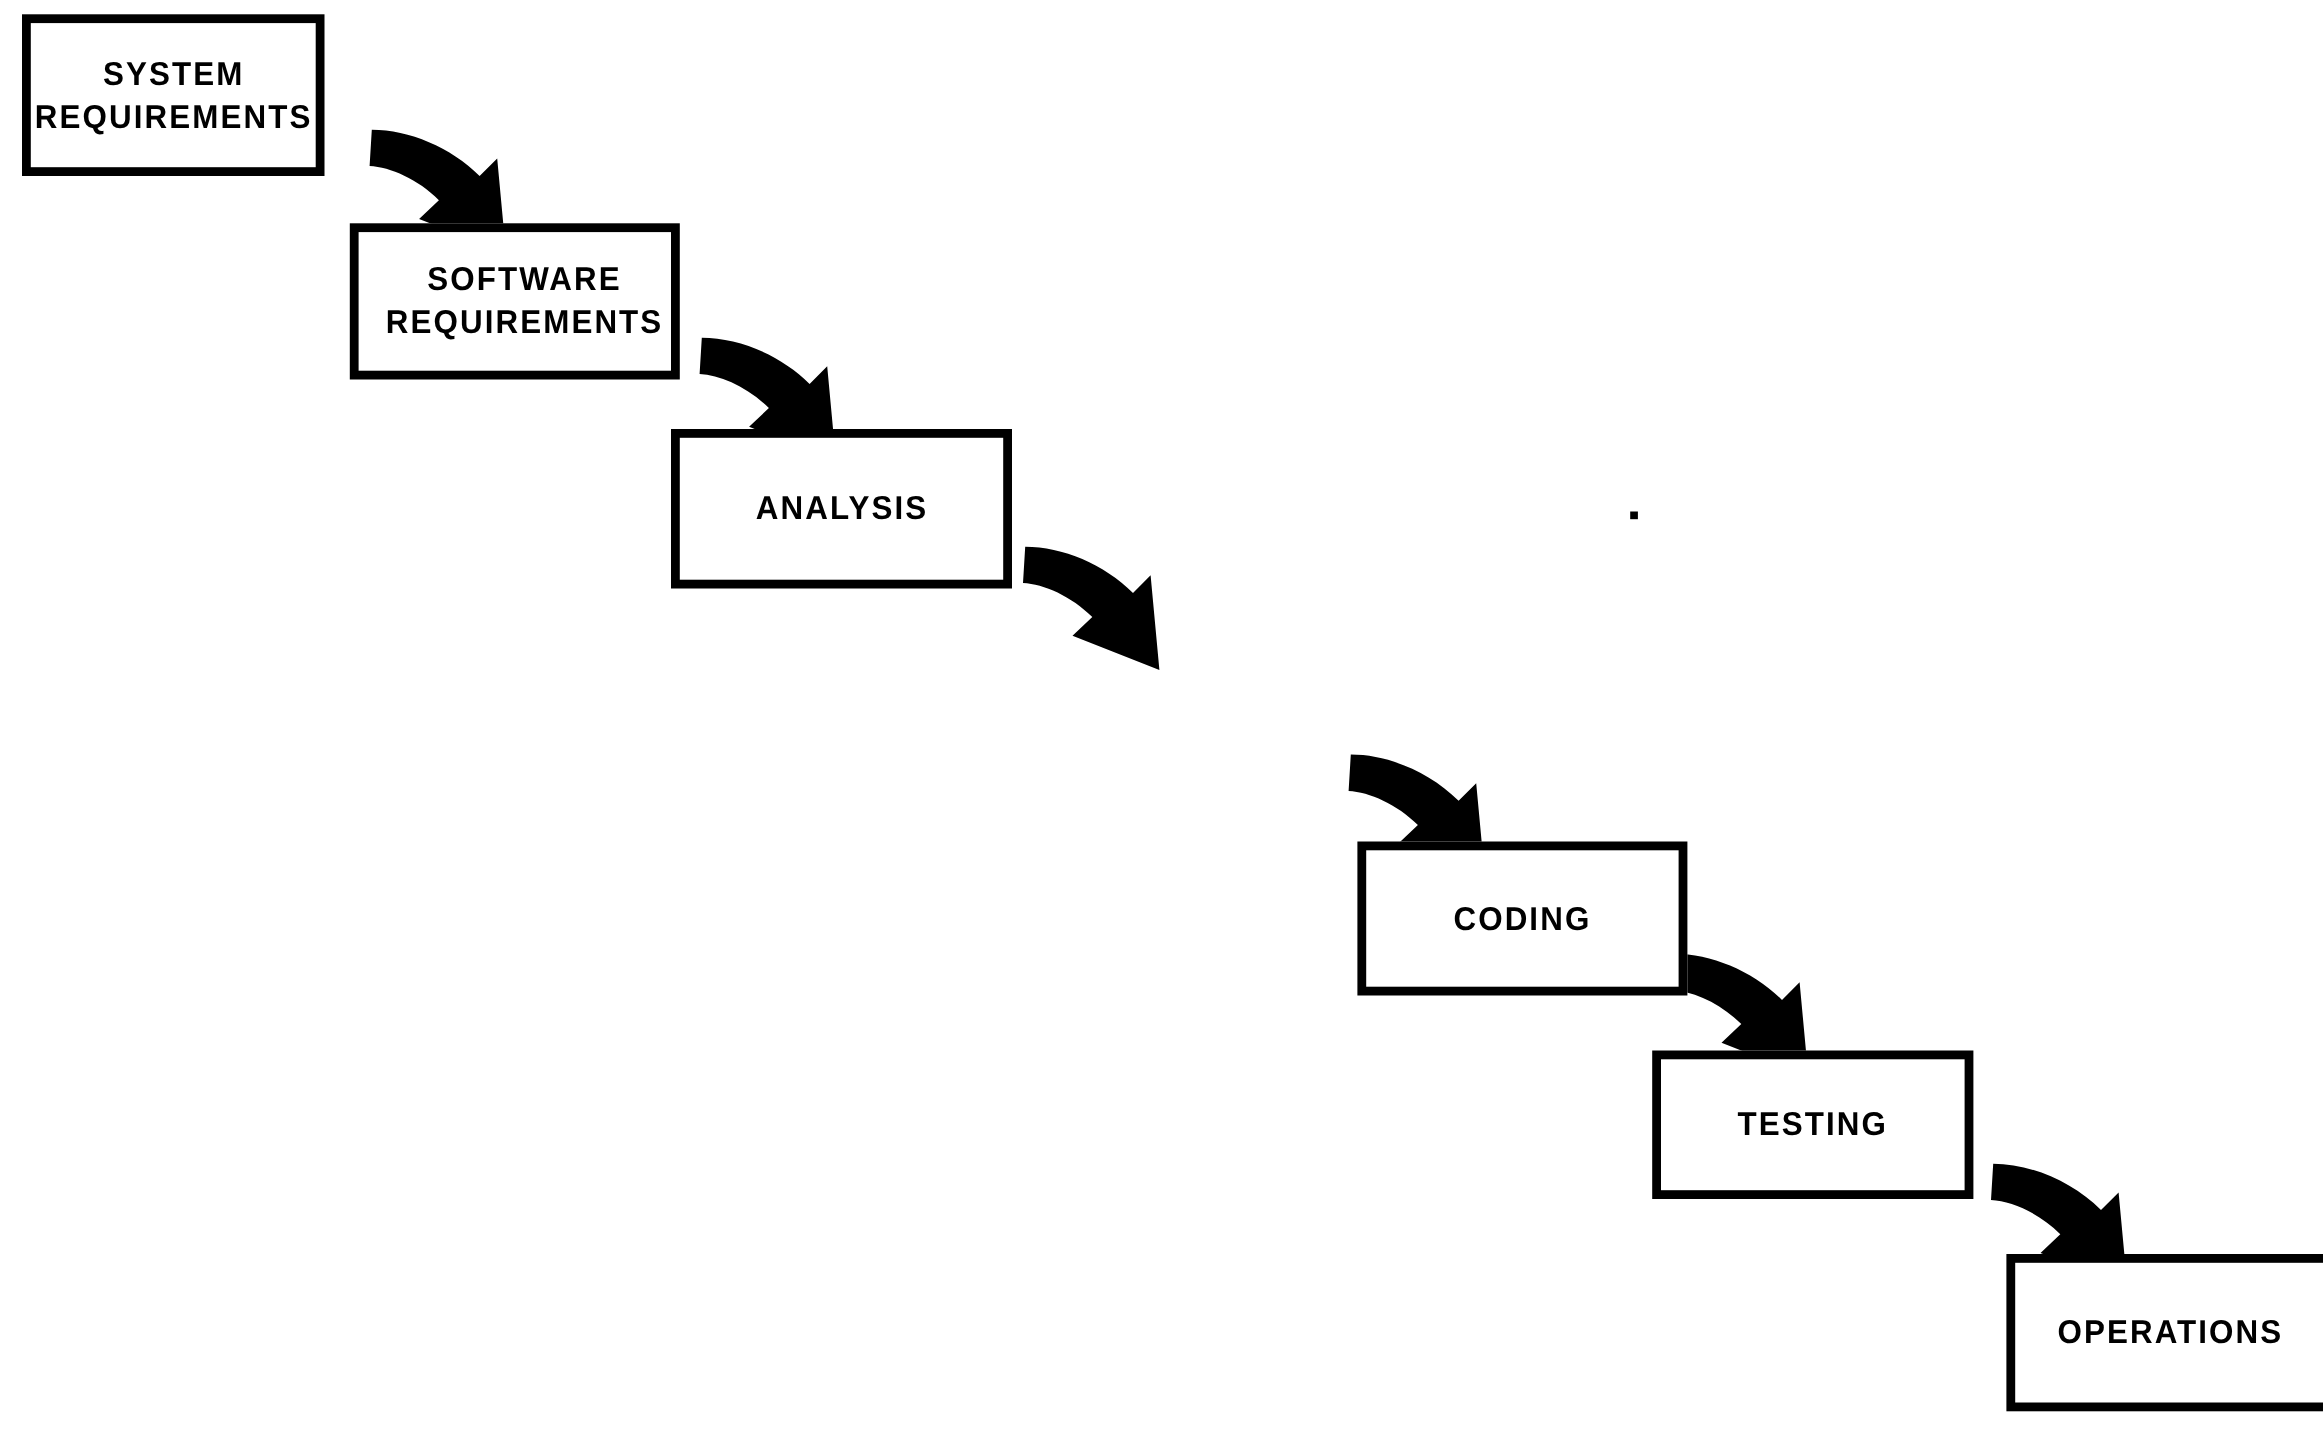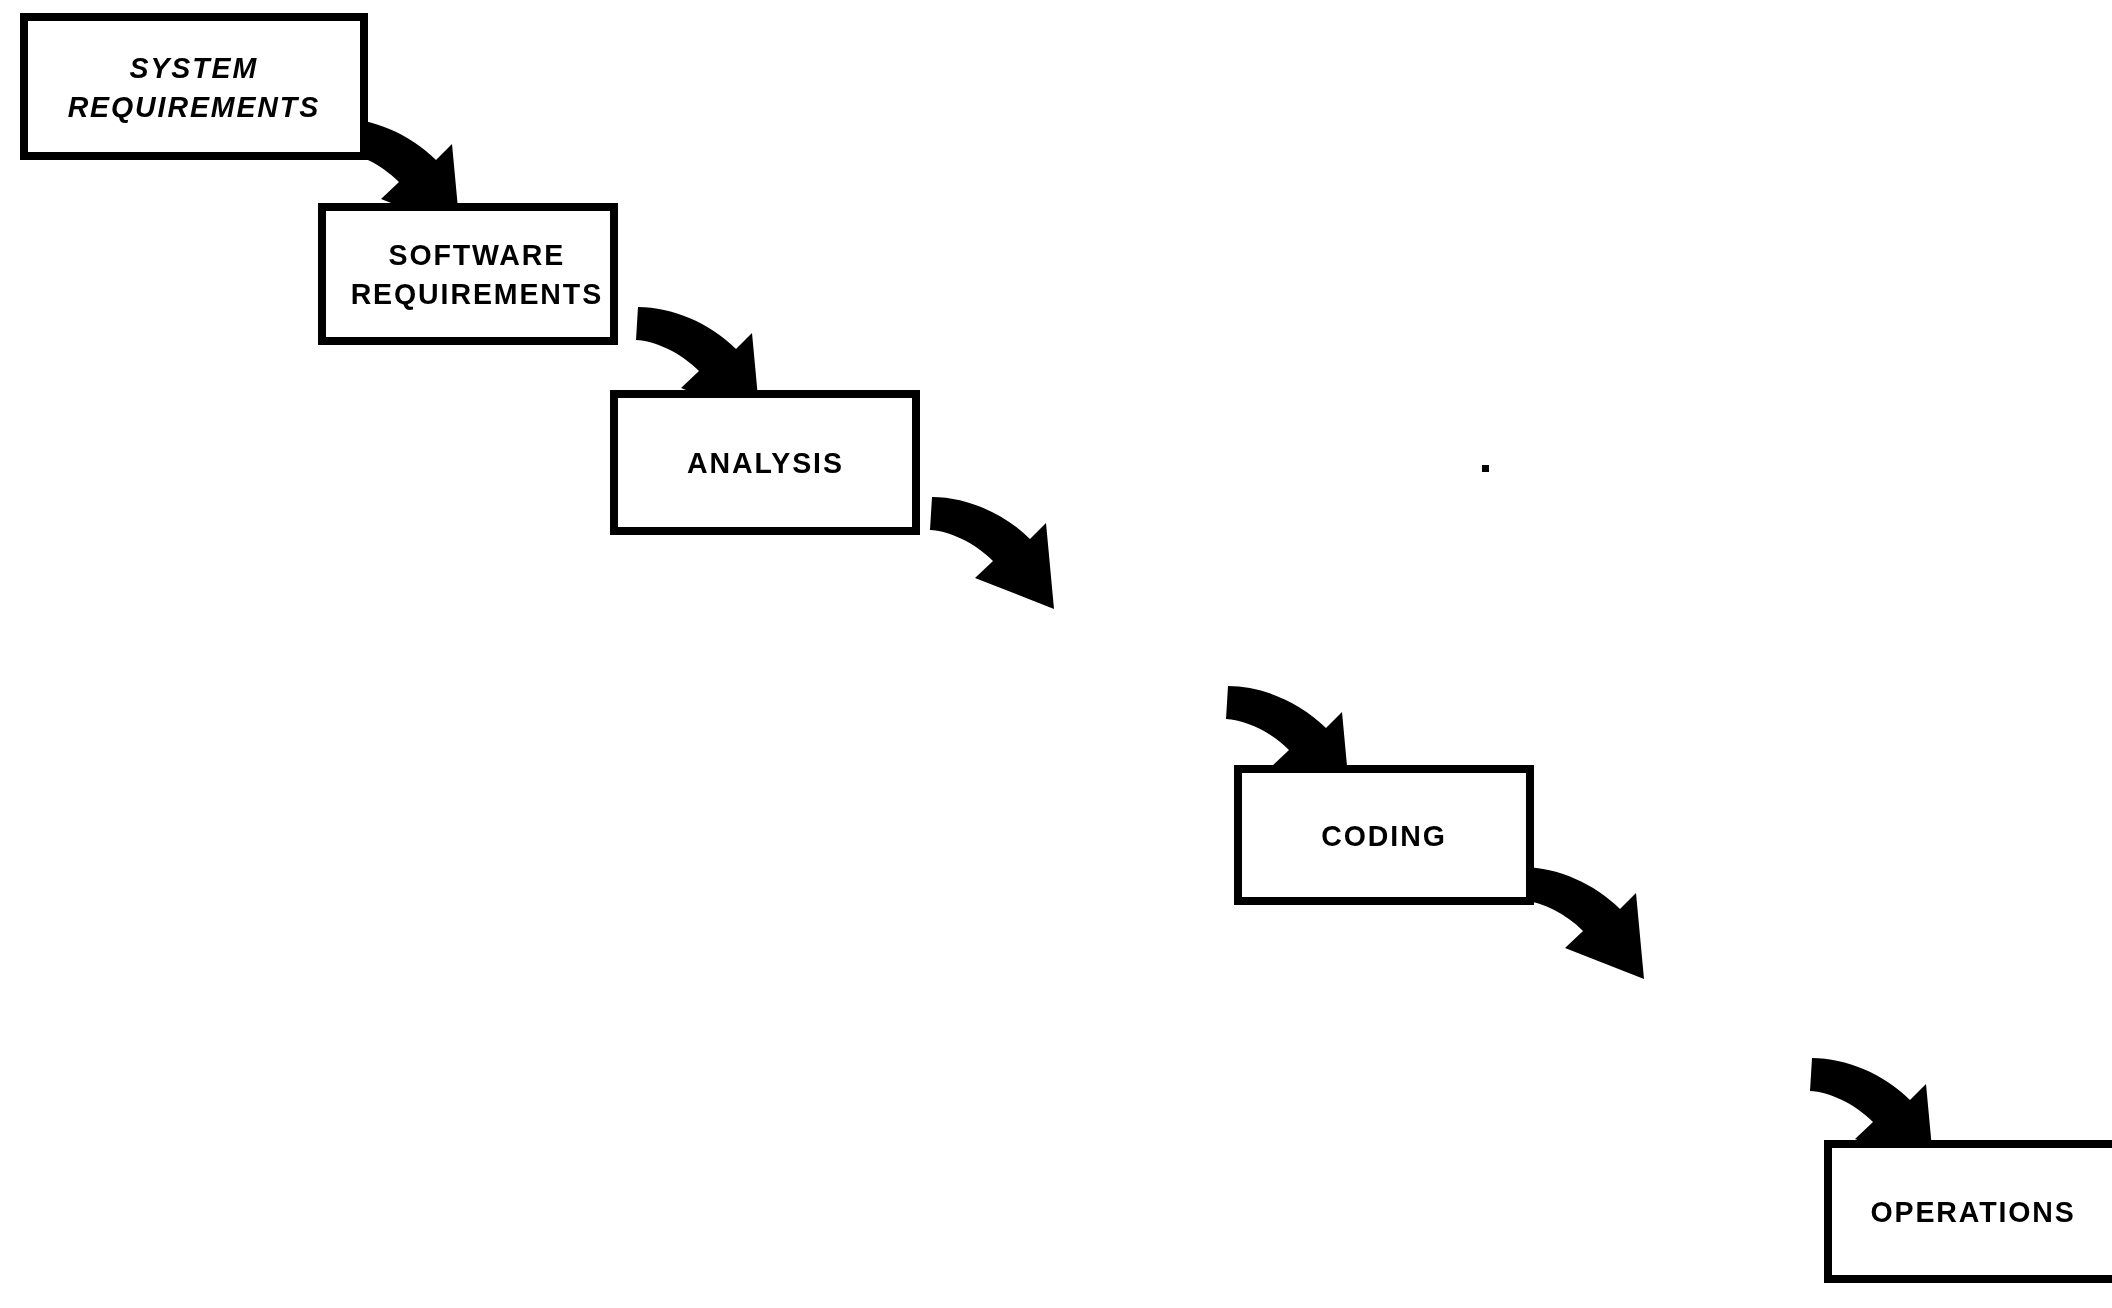--- a/index.html
+++ b/index.html
@@ -130,39 +130,42 @@
         C 1846,1058 1884,1074 1910,1100
         L 1926,1084
         L 1934,1170
         L 1855,1139
         L 1873,1122
         C 1854,1103 1829,1092 1810,1091
         Z"></path>
     </g>
   </svg>
 
-  <div class="stage-box two-line" style="left:20px; top:13px; width:348px; height:147px;font-style:italic;">
+  <div class="stage-box two-line" style="left:20px; top:13px; width:275px; height:147px;">
     <span class="stage-label two-line">SYSTEM
 REQUIREMENTS</span>
   </div>
 
   <div class="stage-box two-line" style="left:318px; top:203px; width:300px; height:142px;justify-content:flex-end;">
     <span class="stage-label two-line">SOFTWARE
 REQUIREMENTS</span>
   </div>
 
   <div class="stage-box" style="left:610px; top:390px; width:310px; height:145px;">
     <span class="stage-label">ANALYSIS</span>
   </div>
 
 
   <div class="stage-box" style="left:1210px; top:765px; width:300px; height:140px;margin-left:24px;">
     <span class="stage-label">CODING</span>
   </div>
 
+  <div class="stage-box" style="left:1502px; top:955px; width:292px; height:135px;">
+    <span class="stage-label">TESTING</span>
+  </div>
 
   <div class="stage-box" style="left:1792px; top:1140px; width:298px; height:143px;margin-left:32px;">
     <span class="stage-label">OPERATIONS</span>
   </div>
 
   <div class="speck" style="left:1482px; top:465px; width:7px; height:7px;"></div>
 
 </div>
 
 </body></html>

